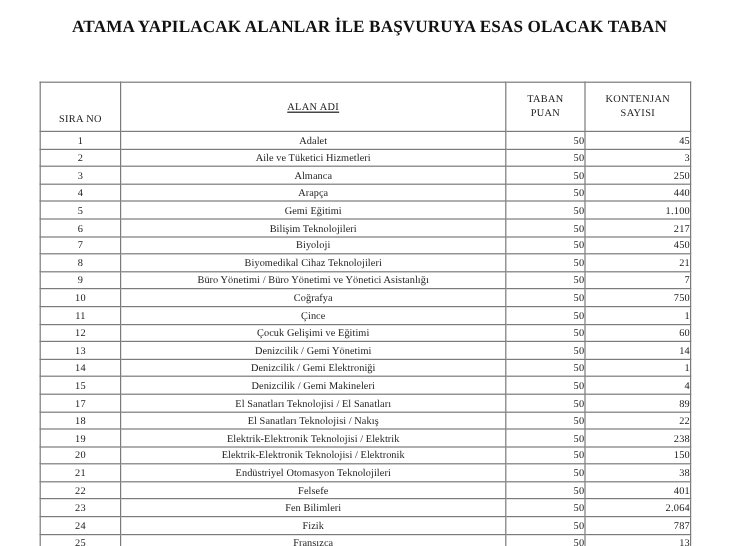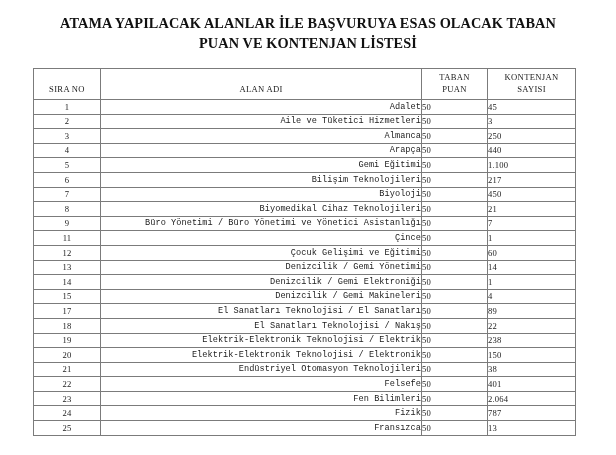--- a/index.html
+++ b/index.html
@@ -79,54 +79,53 @@
   thead th .hline {
     display: block;
     line-height: 1.35;
   }
   thead th.h-sira {
     vertical-align: bottom;
     padding-bottom: 3px;
   }
   thead th.h-alan {
     vertical-align: bottom;
-    padding-bottom: 3px;
+    padding-bottom: 13px;
+    text-decoration: underline;
   }
   thead th.h-puan,
   thead th.h-kont {
     vertical-align: middle;
   }
 
   tbody td {
     height: 13.6px;
   }
   td.c-num {
     text-align: center;
     letter-spacing: 0.2px;
   }
   td.c-name {
-    text-align: right;
+    text-align: center;
     padding-left: 7px;
     letter-spacing: 0.05px;
-    font-family: Liberation Mono, monospace;
   }
   td.c-score,
   td.c-quota {
-    text-align: left;
+    text-align: right;
     letter-spacing: 0.2px;
   }
 </style>
 </head>
 <body>
 
 <div class="page">
 
   <h1 class="doc-title">
     <span class="line">ATAMA YAPILACAK ALANLAR İLE BAŞVURUYA ESAS OLACAK TABAN</span>
-    <span class="line">PUAN VE KONTENJAN LİSTESİ</span>
   </h1>
 
   <div class="table-wrap">
     <table class="listing">
       <colgroup>
         <col class="c-sira">
         <col class="c-alan">
         <col class="c-puan">
         <col class="c-kont">
       </colgroup>
@@ -197,20 +196,26 @@
             <td class="c-score">50</td>
             <td class="c-quota">21</td>
           </tr>
           <tr>
             <td class="c-num">9</td>
             <td class="c-name">Büro Yönetimi / Büro Yönetimi ve Yönetici Asistanlığı</td>
             <td class="c-score">50</td>
             <td class="c-quota">7</td>
           </tr>
           <tr>
+            <td class="c-num">10</td>
+            <td class="c-name">Coğrafya</td>
+            <td class="c-score">50</td>
+            <td class="c-quota">750</td>
+          </tr>
+          <tr>
             <td class="c-num">11</td>
             <td class="c-name">Çince</td>
             <td class="c-score">50</td>
             <td class="c-quota">1</td>
           </tr>
           <tr>
             <td class="c-num">12</td>
             <td class="c-name">Çocuk Gelişimi ve Eğitimi</td>
             <td class="c-score">50</td>
             <td class="c-quota">60</td>

